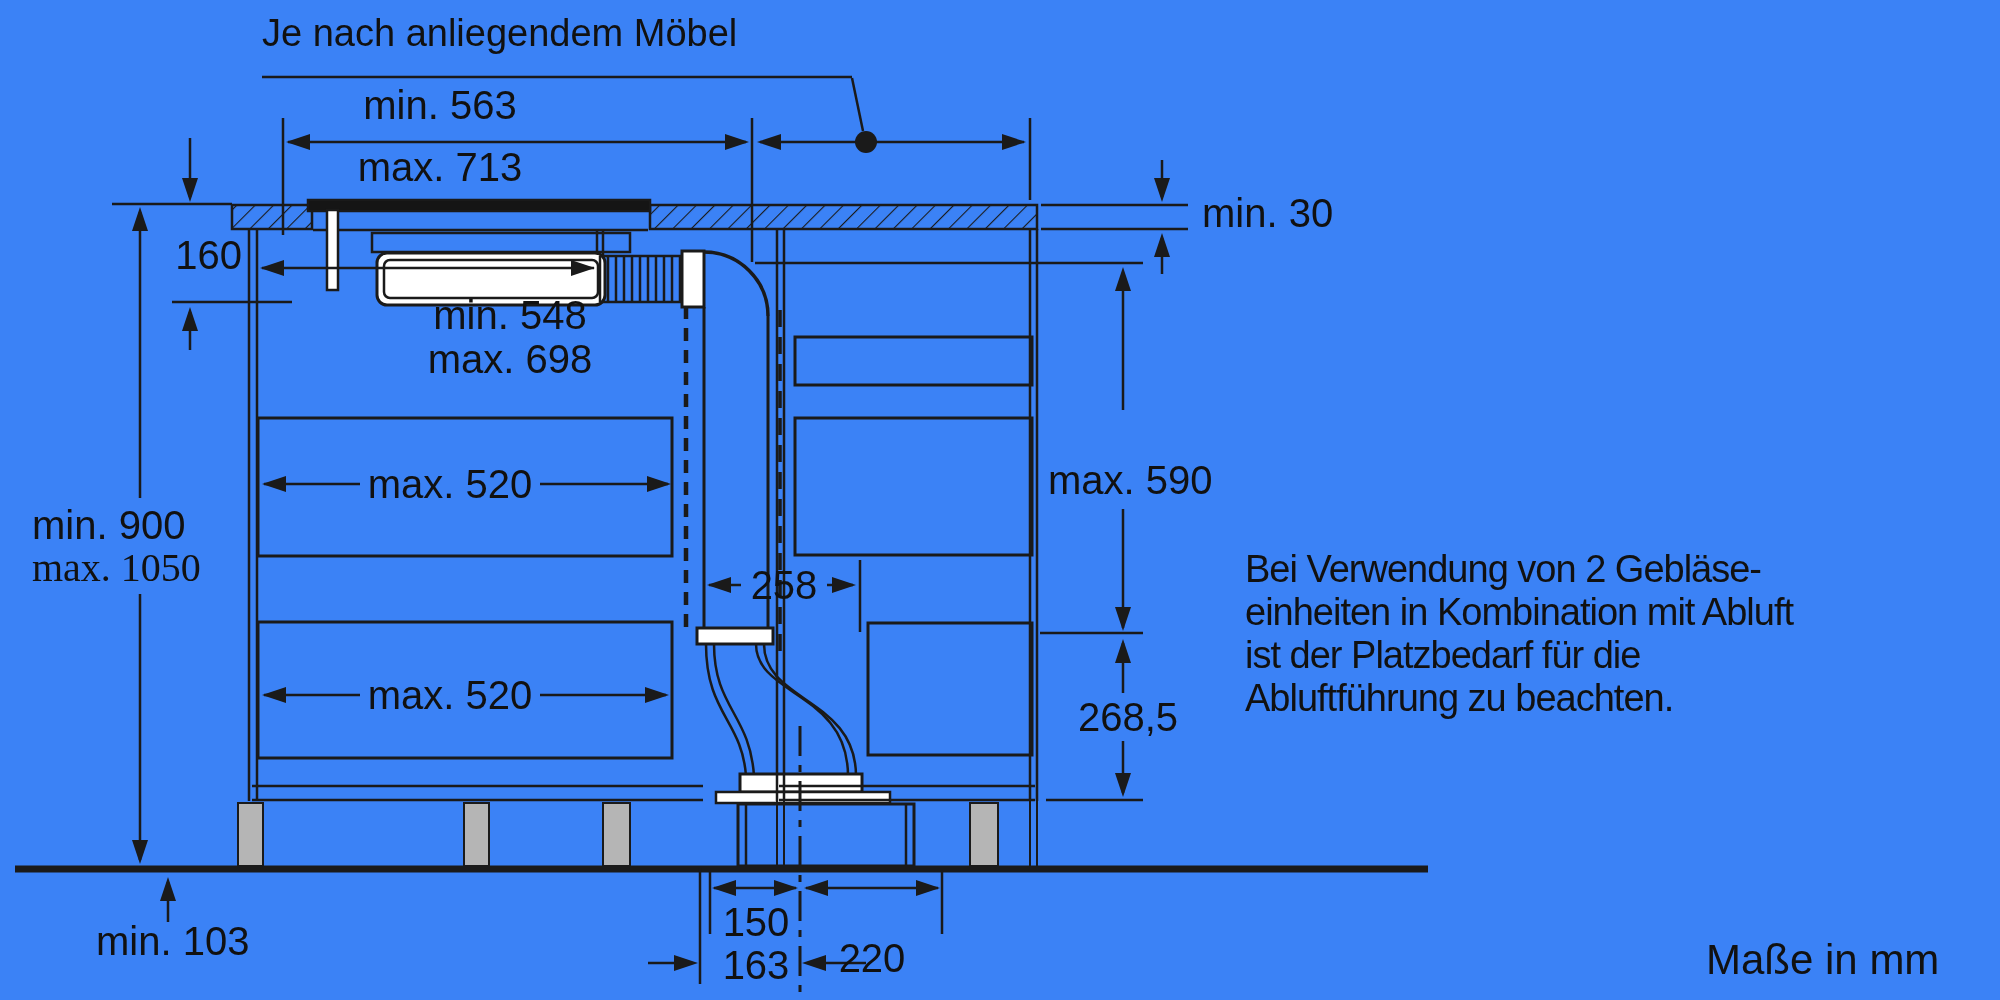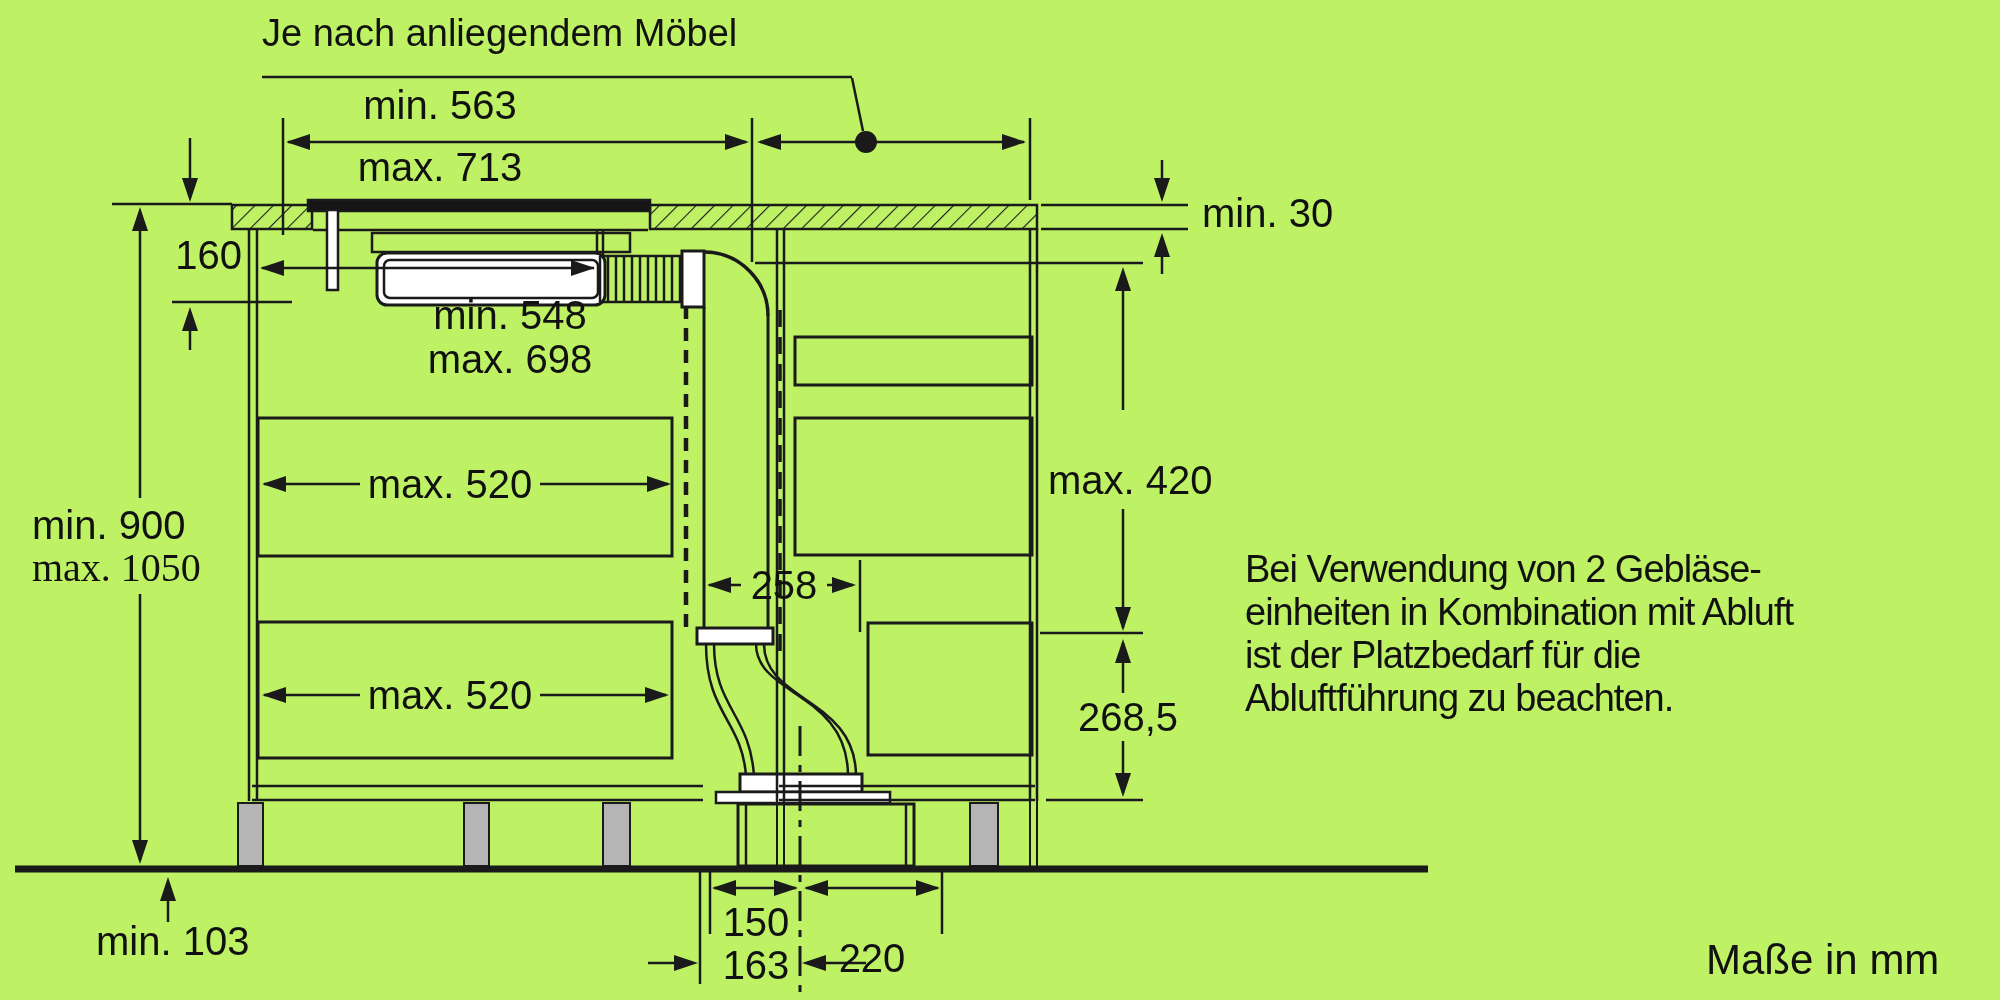--- a/index.html
+++ b/index.html
@@ -1,16 +1,16 @@
 <!DOCTYPE html>
 <html><head>
 <meta charset="utf-8">
 <style>
   html,body{margin:0;padding:0;background:#fff;}
-  #stage{position:relative;width:2000px;height:1000px;background:#bef264;overflow:hidden;
+  #stage{position:relative;width:2000px;height:1000px;background:#3b82f6;overflow:hidden;
          font-family:"Liberation Sans",sans-serif;color:#111;}
   #drawing{position:absolute;left:0;top:0;}
   svg line,svg path,svg rect,svg polyline{stroke:#1a1a1a;}
   .lbl{position:absolute;font-size:40px;line-height:1.05;color:#111;white-space:nowrap;}
   .c{text-align:center;}
   .r{text-align:right;}
   .title-lbl{font-size:38px;}
   .note-lbl{font-size:38px;letter-spacing:-1px;}
   .units-lbl{font-size:42px;}
 </style>
@@ -218,21 +218,21 @@
   <div class="lbl c" style="left:410px;top:338px;width:200px;">max. 698</div>
 
   <div class="lbl" style="left:32px;top:504px;width:210px;">min. 900</div>
   <div class="lbl" style="left:32px;top:547px;width:210px;font-family:Liberation Serif, serif;">max. 1050</div>
 
   <div class="lbl c" style="left:335px;top:463px;width:230px;">max. 520</div>
   <div class="lbl c" style="left:335px;top:674px;width:230px;">max. 520</div>
 
   <div class="lbl c" style="left:740px;top:564px;width:88px;">258</div>
 
-  <div class="lbl" style="left:1048px;top:459px;width:200px;">max. 420</div>
+  <div class="lbl" style="left:1048px;top:459px;width:200px;">max. 590</div>
 
   <div class="lbl c" style="left:1058px;top:696px;width:140px;">268,5</div>
 
   <div class="lbl note-lbl" style="left:1245px;top:550px;width:600px;">Bei Verwendung von 2 Gebläse-</div>
   <div class="lbl note-lbl" style="left:1245px;top:593px;width:600px;">einheiten in Kombination mit Abluft</div>
   <div class="lbl note-lbl" style="left:1245px;top:636px;width:600px;">ist der Platzbedarf für die</div>
   <div class="lbl note-lbl" style="left:1245px;top:679px;width:600px;">Abluftführung zu beachten.</div>
 
   <div class="lbl" style="left:96px;top:920px;width:180px;">min. 103</div>
 

